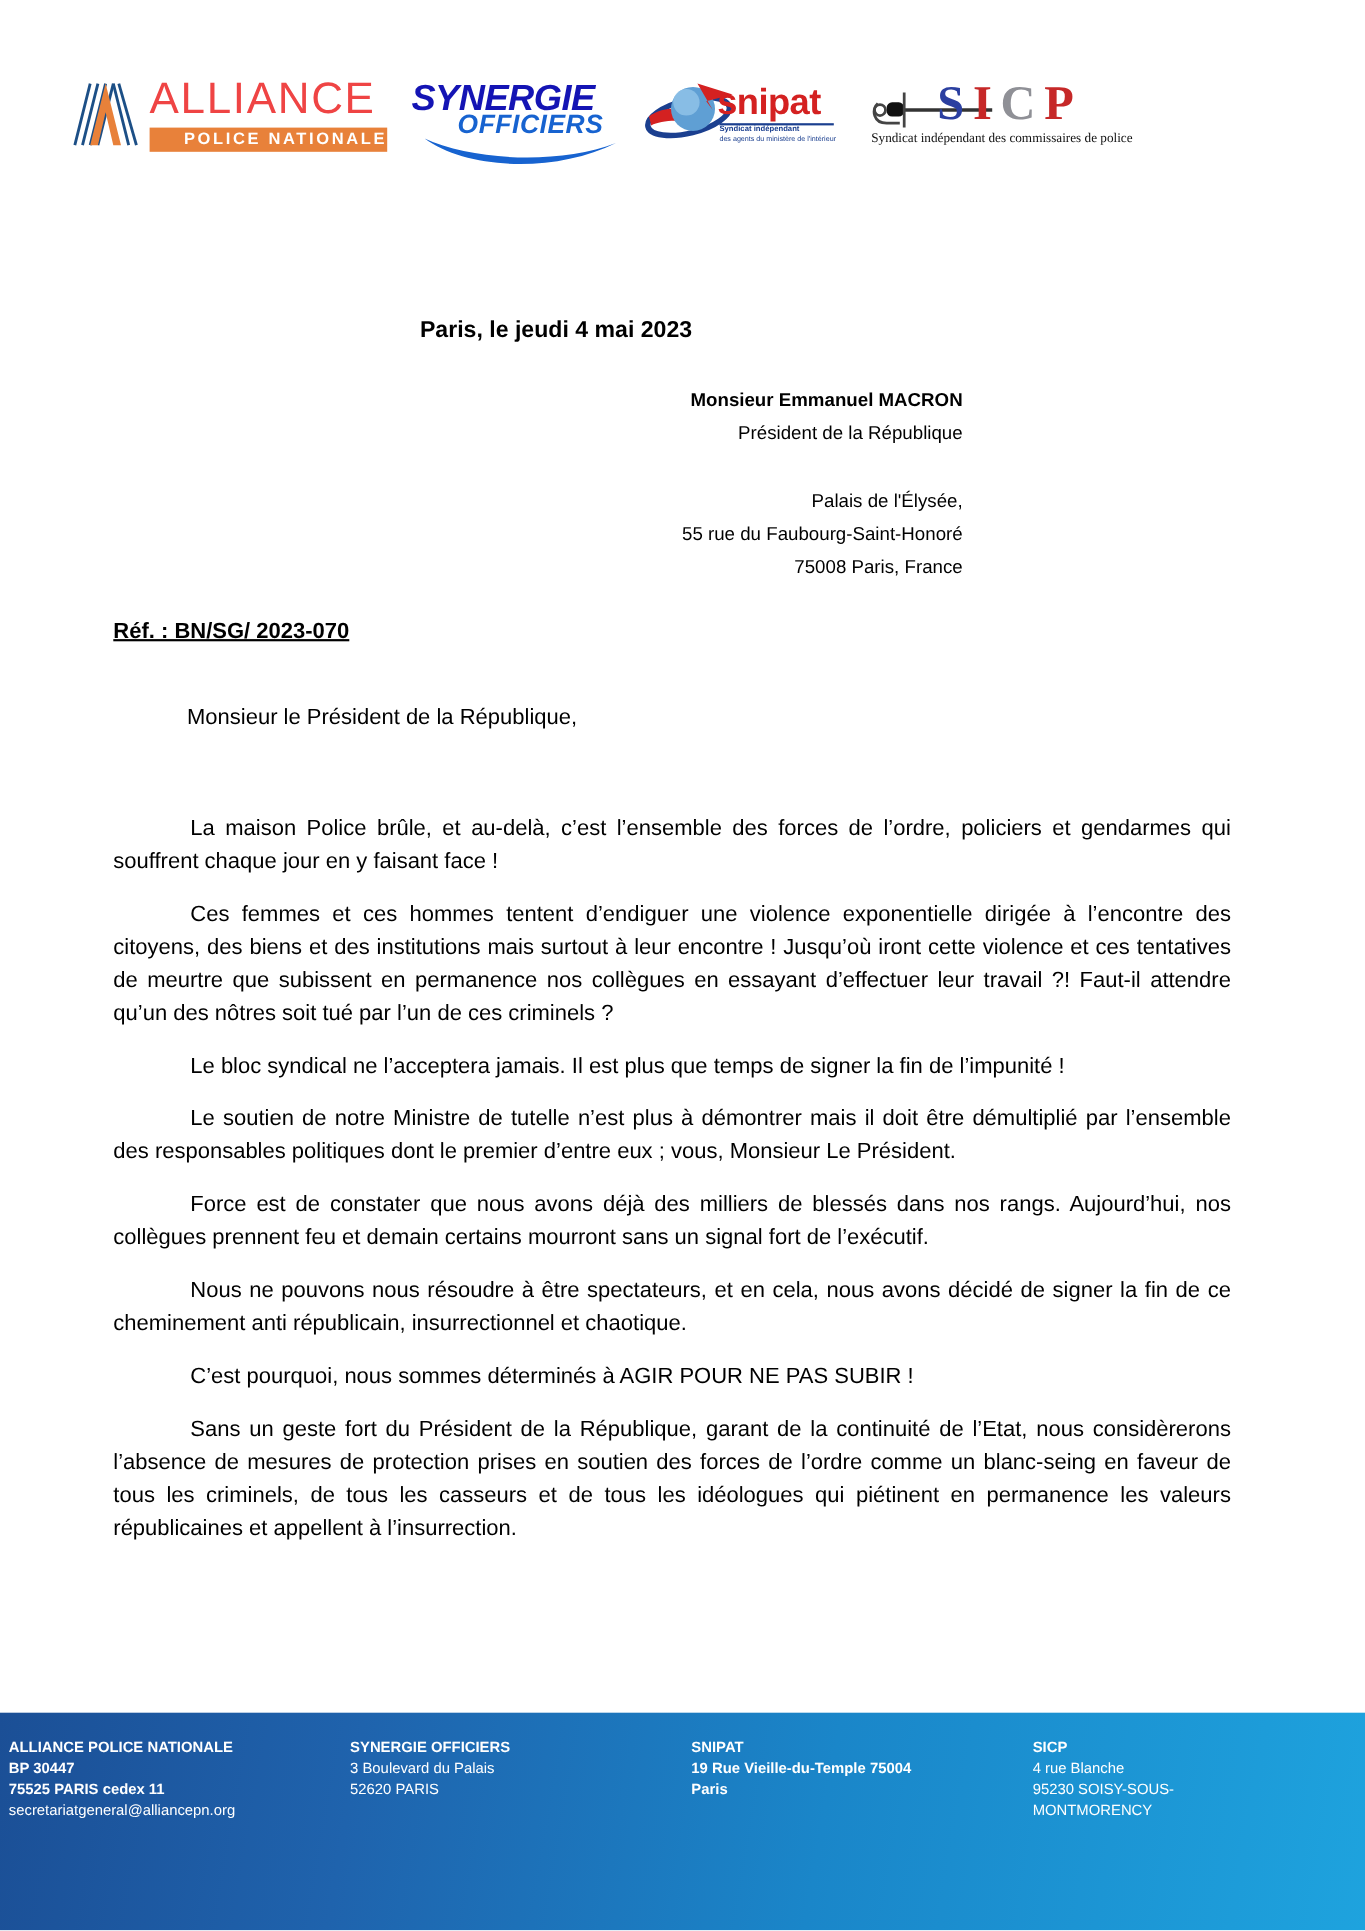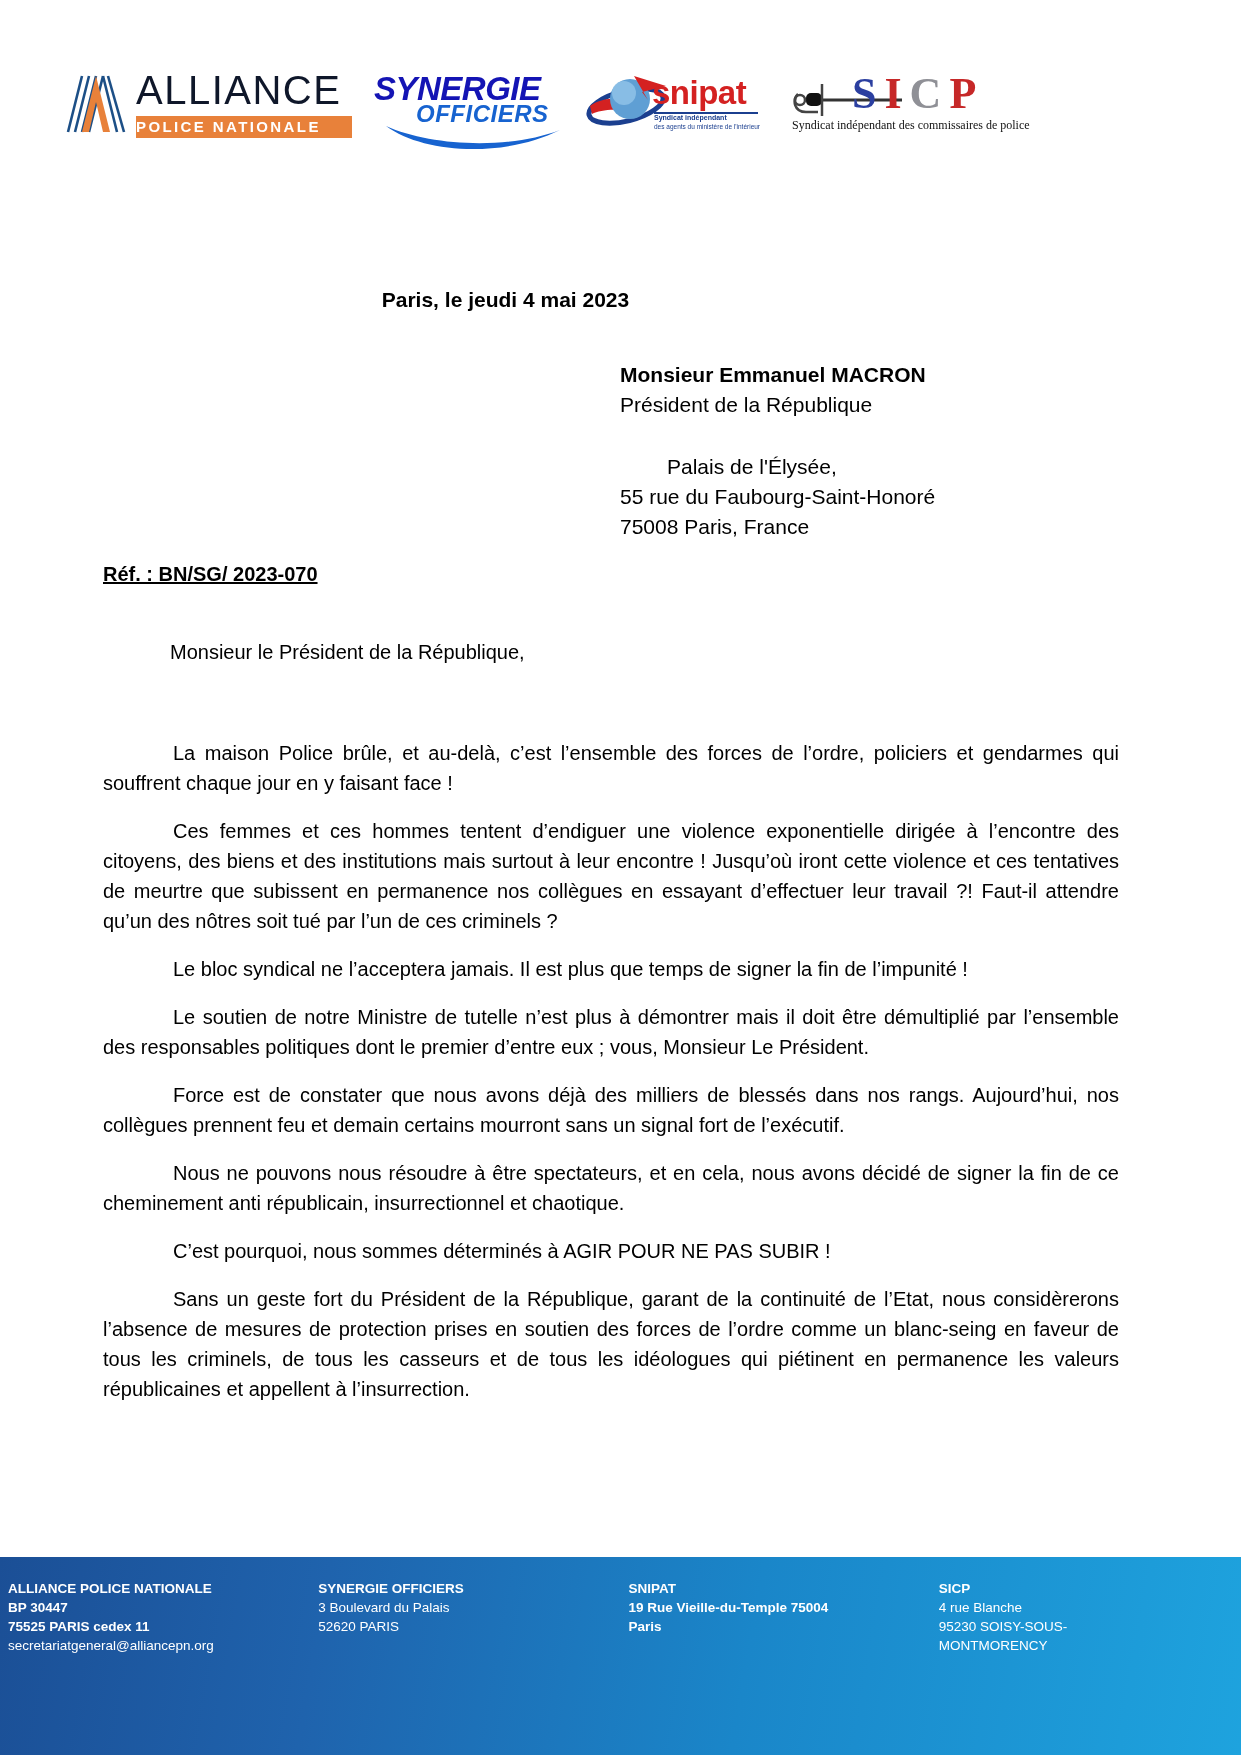--- a/index.html
+++ b/index.html
@@ -47,36 +47,36 @@
     top: 10px;
     width: 68px;
     height: 62px;
   }
   .alliance-word {
     position: absolute;
     left: 74px;
     top: 6px;
     font-size: 40px;
     letter-spacing: 1.5px;
-    color: #0f172a;
+    color: #ef4444;
     font-family: "Liberation Sans", sans-serif;
     font-weight: 400;
     line-height: 44px;
   }
   .alliance-sub {
     position: absolute;
     left: 74px;
     top: 54px;
     width: 216px;
     background: #e8813a;
     color: #ffffff;
     font-size: 15px;
     font-weight: bold;
     letter-spacing: 2.4px;
-    text-align: left;
+    text-align: right;
     line-height: 22px;
     height: 22px;
   }
 
   
   .logo-synergie {
     position: relative;
     width: 190px;
     height: 92px;
     flex: 0 0 auto;
@@ -210,23 +210,24 @@
     width: 1241px;
     padding-right: 230px;
     text-align: center;
     font-size: 21px;
     font-weight: bold;
     box-sizing: border-box;
   }
   .recipient {
     position: absolute;
     left: 620px;
-    top: 360px;
-    font-size: 21px;
+    top: 349px;
+    font-size: 17px;
     line-height: 30px;
+    text-align: right;
   }
   .recipient .name {
     font-weight: bold;
   }
   .recipient .addr {
     margin-top: 32px;
     margin-left: 47px;
   }
   .ref-line {
     position: absolute;

